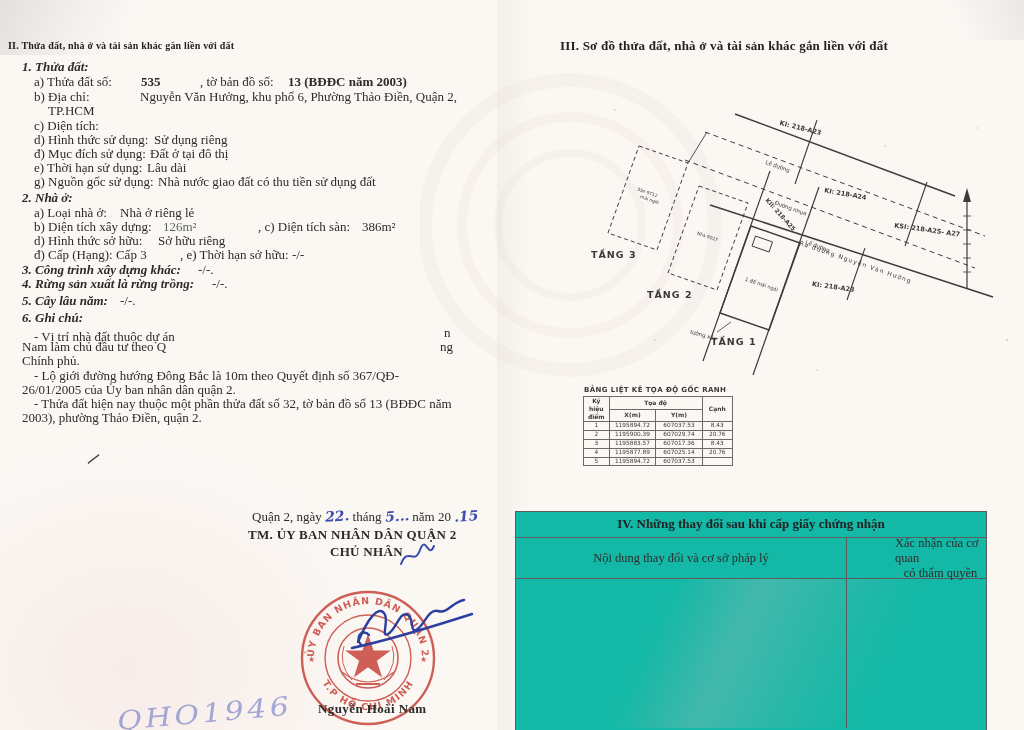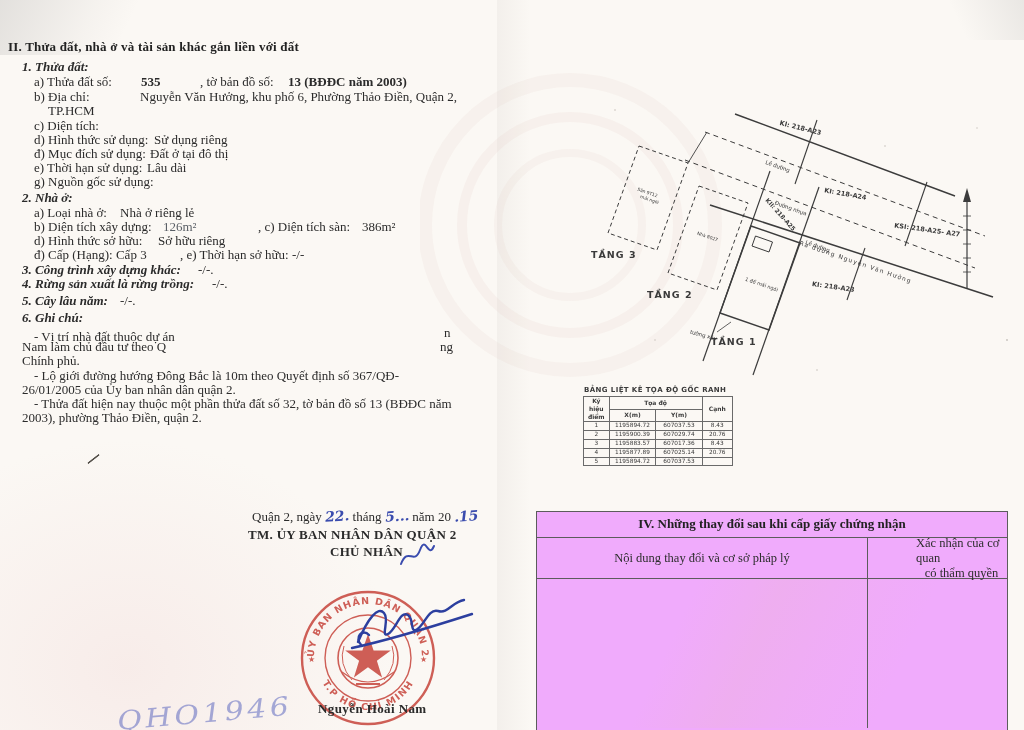--- a/index.html
+++ b/index.html
@@ -11,35 +11,35 @@
   .shade-tr{position:absolute;right:0;top:0;width:90px;height:40px;
             background:linear-gradient(245deg,rgba(140,140,140,.16),transparent 70%);}
   .fold{position:absolute;left:497px;top:0;width:42px;height:730px;
         background:linear-gradient(90deg,rgba(90,80,70,.05),transparent 80%);}
   .tint{position:absolute;left:0;top:420px;width:420px;height:310px;
         background:radial-gradient(ellipse at 30% 80%,rgba(238,205,205,.28),transparent 65%);}
   
   .t{position:absolute;white-space:nowrap;font-size:13px;color:#2b2b2b;line-height:1.15;}
   .b{font-weight:bold;}
   .bi{font-weight:bold;font-style:italic;}
-  .h{font-size:13px;font-weight:bold;letter-spacing:.2px;color:#222;}
+  .h{font-size:10px;font-weight:bold;letter-spacing:.2px;color:#222;}
   .grey{color:#5a5f66;}
   .hw{font-family:"DejaVu Serif",serif;font-style:italic;font-weight:bold;color:#3a4cae;}
   .dateline .hw{display:inline-block;transform:rotate(-4deg);font-size:14px;}
   
   #coordbox{position:absolute;left:583px;top:386px;width:156px;}
   #coordtitle{font-family:"DejaVu Sans","Liberation Sans",sans-serif;font-size:7px;font-weight:bold;
               letter-spacing:.4px;color:#3a3a3a;margin:0 0 2px 1px;}
   #coordtable{border-collapse:collapse;width:150px;font-family:"DejaVu Sans","Liberation Sans",sans-serif;
               color:#3b3b3b;}
   #coordtable th,#coordtable td{border:1px solid #6a6a6a;padding:0 1px;font-size:6px;line-height:1.35;
               text-align:center;font-weight:bold;}
   #coordtable td{font-weight:normal;font-size:5.8px;}
   
-  #s4{position:absolute;left:536px;top:511px;width:470px;height:218px;border:1.5px solid #5c5c5c;background:#f0abfc;}
+  #s4{position:absolute;left:515px;top:511px;width:470px;height:218px;border:1.5px solid #5c5c5c;background:#14b8a6;}
   #s4 .s4-title{height:21px;border-bottom:1.5px solid #5c5c5c;text-align:center;font-weight:bold;
                 font-size:13px;padding-top:4px;color:#222;}
   #s4 .s4-cols{display:flex;height:40px;border-bottom:1.5px solid #5c5c5c;gap:48px;}
   #s4 .c1{width:330px;border-right:1.5px solid #5c5c5c;display:flex;align-items:center;justify-content:center;
           font-size:12.5px;color:#2d2d2d;}
   #s4 .c2{flex:1;display:flex;flex-direction:column;align-items:center;justify-content:center;
           font-size:12.5px;color:#2d2d2d;line-height:1.2;}
   #s4 .s4-body{position:relative;height:149px;
      background:linear-gradient(115deg,transparent 30%,rgba(233,185,195,.22) 46%,rgba(233,185,195,.10) 60%,transparent 75%);}
   #s4 .bdiv{position:absolute;left:330px;top:0;width:0;height:100%;border-left:1.5px solid #5c5c5c;}
@@ -87,20 +87,21 @@
   <span class="t" style="left:34px;top:133px">d) Hình thức sử dụng:</span>
   <span class="t" style="left:154px;top:133px">Sử dụng riêng</span>
 
   <span class="t" style="left:34px;top:147px">đ) Mục đích sử dụng:</span>
   <span class="t" style="left:150px;top:147px">Đất ở tại đô thị</span>
 
   <span class="t" style="left:34px;top:161px">e) Thời hạn sử dụng:</span>
   <span class="t" style="left:147px;top:161px">Lâu dài</span>
 
   <span class="t" style="left:34px;top:175px">g) Nguồn gốc sử dụng:</span>
+  <span class="t" style="left:158px;top:175px">Nhà nước giao đất có thu tiền sử dụng đất</span>
 
   <span class="t bi" style="left:22px;top:191px">2. Nhà ở:</span>
 
   <span class="t" style="left:34px;top:206px">a) Loại nhà ở:</span>
   <span class="t" style="left:120px;top:206px">Nhà ở riêng lẻ</span>
 
   <span class="t" style="left:34px;top:220px">b) Diện tích xây dựng:</span>
   <span class="t grey" style="left:163px;top:220px">126m²</span>
   <span class="t" style="left:258px;top:220px">, c) Diện tích sàn:</span>
   <span class="t" style="left:362px;top:220px">386m²</span>
@@ -184,20 +185,21 @@
       <path d="M 12,56 C 3,47 13,38 19,45"></path>
     </g>
   </svg>
 
   <span class="t b" style="left:318px;top:702px;letter-spacing:.4px">Nguyễn Hoài Nam</span>
 
   <div class="scribble-cut">
     <span>QHO1946</span>
   </div>
 
+  <span class="t h" style="left:560px;top:39px;font-size:13px">III. Sơ đồ thửa đất, nhà ở và tài sản khác gắn liền với đất</span>
 
   <svg style="position:absolute;left:555px;top:88px" width="470" height="305" viewBox="0 0 470 305">
     <g stroke="#3c3c3c" fill="none">
 
       <line x1="180" y1="26" x2="400" y2="108" stroke-width="1.5"></line>
       <line x1="150" y1="44" x2="430" y2="148" stroke-width="1" stroke-dasharray="5,4"></line>
       <line x1="130" y1="72" x2="420" y2="180" stroke-width="1" stroke-dasharray="5,4"></line>
       <line x1="155" y1="117" x2="438" y2="209" stroke-width="1.5"></line>
 
       <line x1="262" y1="32" x2="240" y2="96" stroke-width="1.1"></line>

